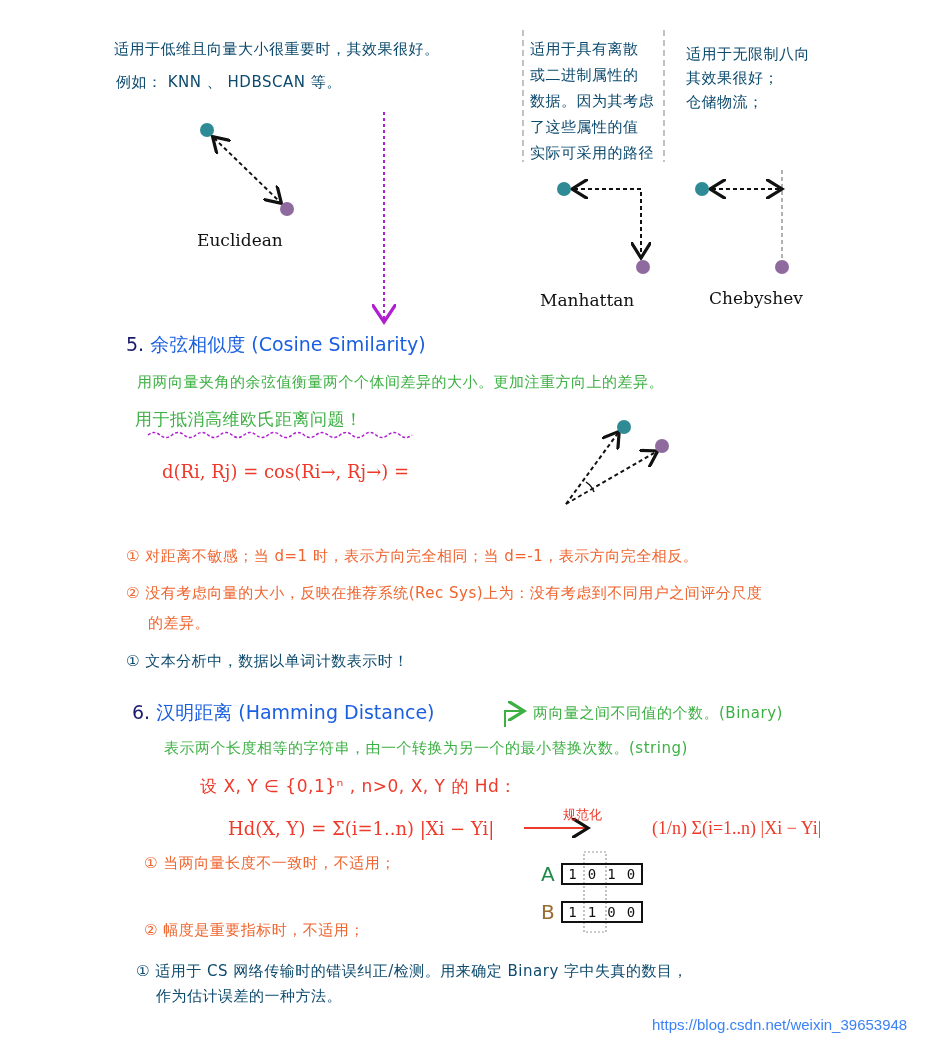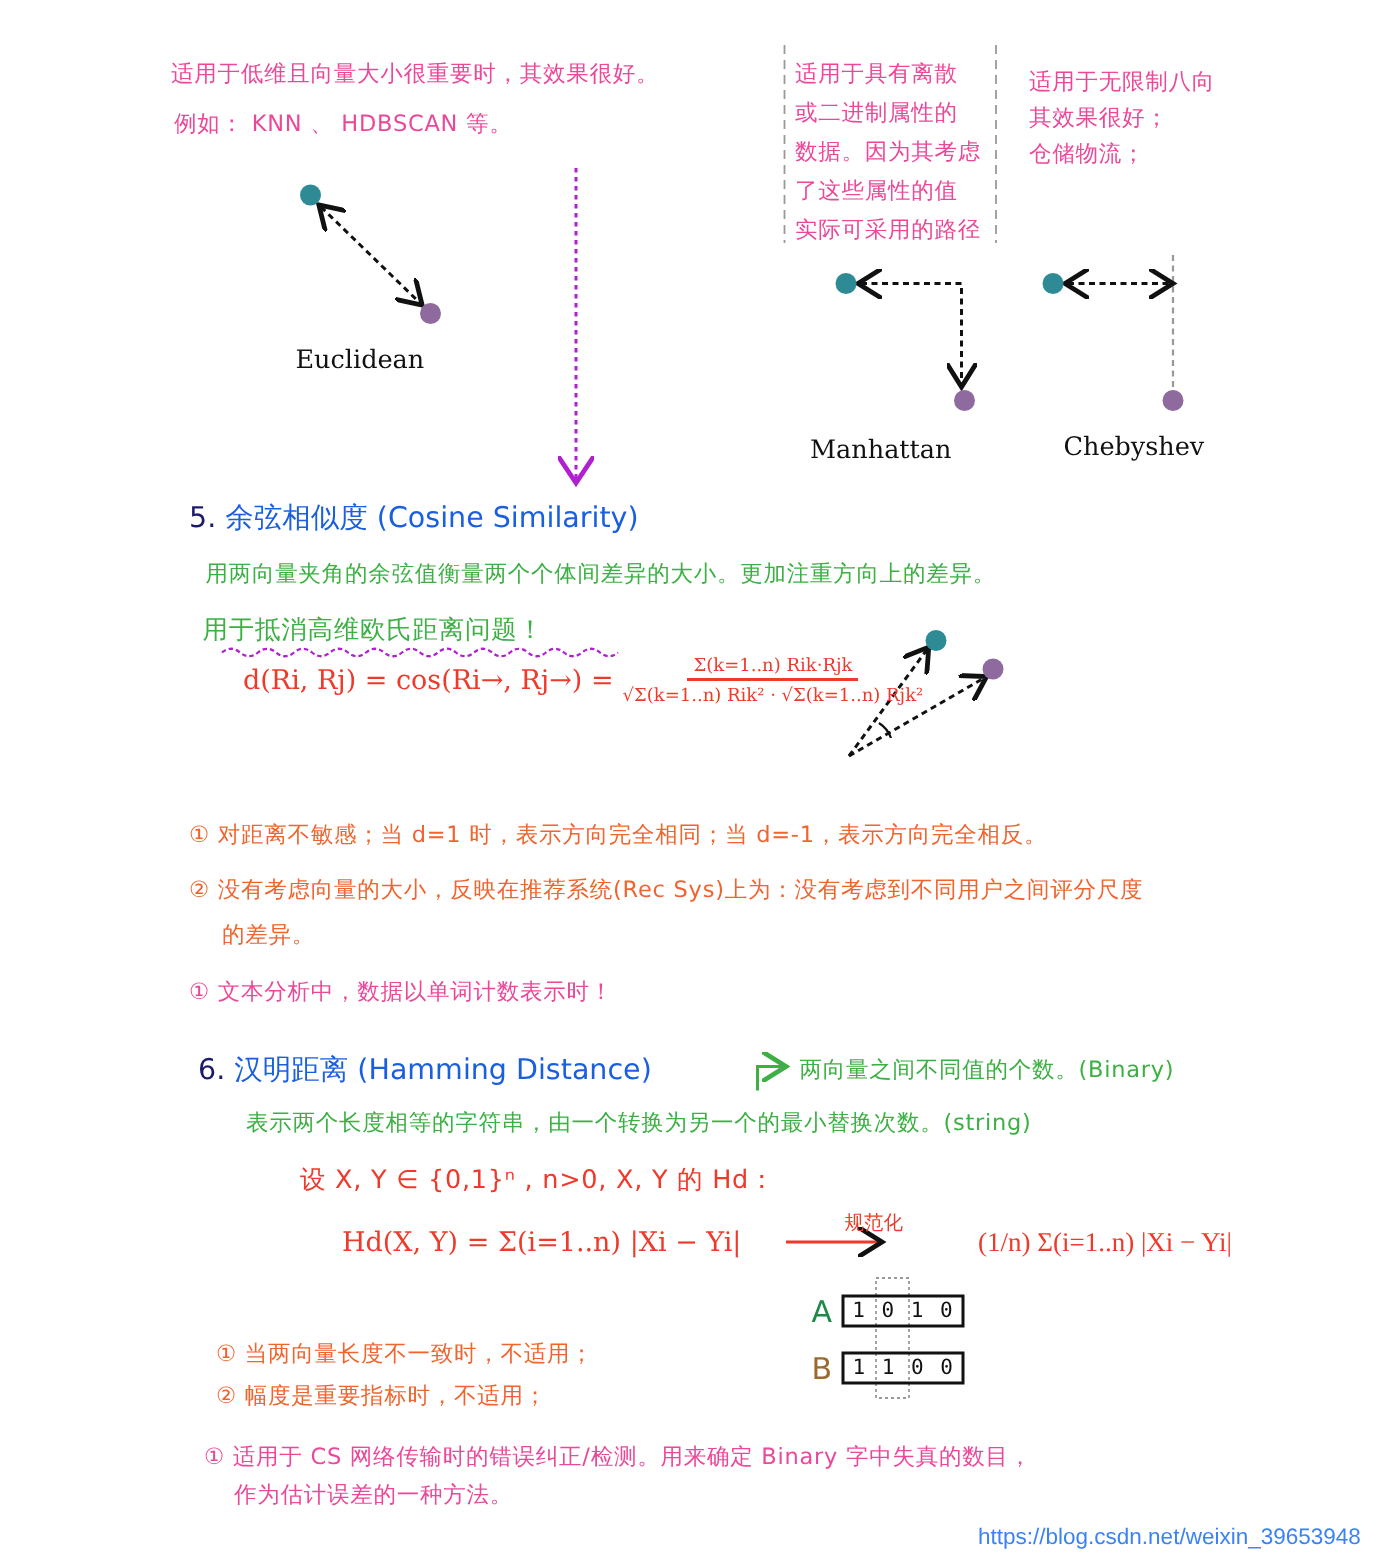--- a/index.html
+++ b/index.html
@@ -1,19 +1,19 @@
 <!DOCTYPE html>
 <html><head>
 <meta charset="utf-8">
 <style>
   html, body { margin: 0; padding: 0; background: #ffffff; }
   body { width: 932px; height: 1043px; position: relative; overflow: hidden;
          font-family: "DejaVu Sans", sans-serif; }
   .abs { position: absolute; white-space: nowrap; }
-  .cyan { color: #ec4899; }
+  .cyan { color: #0c4a6e; }
   .green { color: #3cb043; }
   .red { color: #ee3a2a; margin-left: 36px; }
   .orange { color: #f0642e; }
   .blue { color: #1a5fe0; }
   .navy { color: #1b1b6e; }
   .t14 { font-size: 15px; letter-spacing: 0.5px; }
   .t16 { font-size: 17px; letter-spacing: 0.5px; }
   .t18 { font-size: 19px; }
   .label-en { font-family: "DejaVu Serif", serif; font-size: 17px; color: #111; }
   .formula { font-family: "DejaVu Serif", serif; color: #ee3a2a; }
@@ -104,26 +104,22 @@
 <div class="abs label-en" style="left:540px;top:290px;">Manhattan</div>
 <div class="abs label-en" style="left:709px;top:288px;">Chebyshev</div>
 
 <div class="abs t18" style="left:126px;top:332px;">
   <span class="navy">5.</span>
   <span class="blue">余弦相似度 (Cosine Similarity)</span>
 </div>
 <div class="abs green t14" style="left:137px;top:373px;">用两向量夹角的余弦值衡量两个个体间差异的大小。更加注重方向上的差异。</div>
 <div class="abs green t16" style="left:135px;top:408px;">用于抵消高维欧氏距离问题！</div>
 
-<div class="abs formula" style="left:162px;top:436px;font-size:18px;display:flex;align-items:center;gap:6px;">
+<div class="abs formula" style="left:162px;top:461px;font-size:18px;display:flex;align-items:center;gap:6px;">
   <span>d(Ri, Rj) = cos(Ri→, Rj→) =</span>
-  <span class="frac">
-    <span class="num">Σ(k=1..n) Rik·Rjk</span>
-    <span class="den">√Σ(k=1..n) Rik² · √Σ(k=1..n) Rjk²</span>
-  </span>
 </div>
 
 <div class="abs orange t14" style="left:126px;top:547px;">① 对距离不敏感；当 d=1 时，表示方向完全相同；当 d=-1，表示方向完全相反。</div>
 <div class="abs orange t14" style="left:126px;top:584px;">② 没有考虑向量的大小，反映在推荐系统(Rec Sys)上为：没有考虑到不同用户之间评分尺度</div>
 <div class="abs orange t14" style="left:148px;top:614px;">的差异。</div>
 <div class="abs cyan t14" style="left:126px;top:652px;">① 文本分析中，数据以单词计数表示时！</div>
 
 <div class="abs t18" style="left:132px;top:700px;">
   <span class="navy">6.</span>
   <span class="blue">汉明距离 (Hamming Distance)</span>
@@ -150,18 +146,18 @@
     <span style="color:#9a6a2e;font-size:20px;">B</span>
     <div class="bits">
       <span>1</span>
       <span>1</span>
       <span>0</span>
       <span>0</span>
     </div>
   </div>
 </div>
 
-<div class="abs orange t14" style="left:144px;top:893px;">① 当两向量长度不一致时，不适用；</div>
+<div class="abs orange t14" style="left:144px;top:854px;">① 当两向量长度不一致时，不适用；</div>
 <div class="abs orange t14" style="left:144px;top:921px;">② 幅度是重要指标时，不适用；</div>
 <div class="abs cyan t14" style="left:136px;top:962px;">① 适用于 CS 网络传输时的错误纠正/检测。用来确定 Binary 字中失真的数目，</div>
 <div class="abs cyan t14" style="left:156px;top:987px;">作为估计误差的一种方法。</div>
 
 <div class="abs watermark" style="left:652px;top:1016px;">https://blog.csdn.net/weixin_39653948</div>
 
 </body></html>

